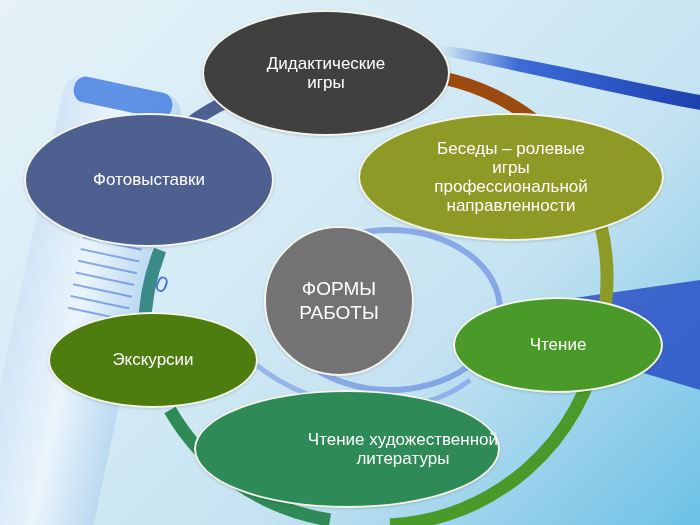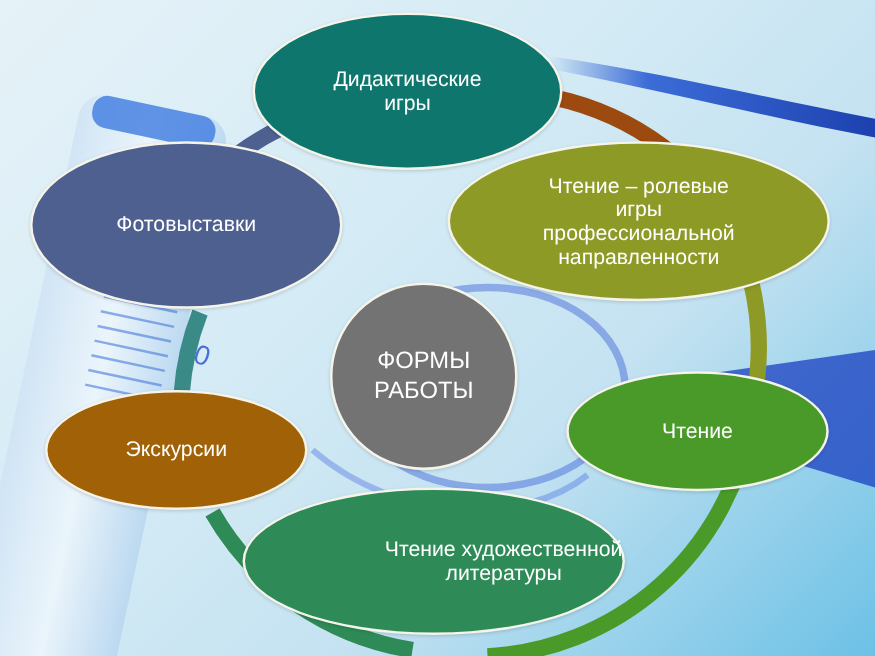--- a/index.html
+++ b/index.html
@@ -82,46 +82,46 @@
     <path d="M 330 520 A 225 225 0 0 1 170 410" stroke="#2E8B57"></path>
 
     <path d="M 150 380 A 225 225 0 0 1 160 250" stroke="#3A8A88"></path>
 
     <path d="M 170 140 A 225 225 0 0 1 250 92" stroke="#4E6090"></path>
   </g>
 </svg>
 
 <div class="stage">
 
-  <div class="ellipse f16" style="left:202px; top:10px; width:248px; height:126px; background:#0f766e;">
+  <div class="ellipse f16" style="left:202px; top:10px; width:248px; height:126px; background:#404040;">
     <span>Дидактические
 игры</span>
   </div>
 
   <div class="ellipse f16" style="left:358px; top:113px; width:306px; height:128px; background:#8E9A26;">
-    <span>Чтение – ролевые
+    <span>Беседы – ролевые
 игры
 профессиональной
 направленности</span>
   </div>
 
   <div class="ellipse f16" style="left:24px; top:113px; width:250px; height:134px; background:#4E6090;">
     <span>Фотовыставки</span>
   </div>
 
   <div class="ellipse" style="left:264px; top:226px; width:150px; height:150px; background:#737373; font-size:19px; line-height:1.25;">
     <span>ФОРМЫ
 РАБОТЫ</span>
   </div>
 
   <div class="ellipse f16" style="left:453px; top:297px; width:210px; height:96px; background:#4A9A2A;">
     <span>Чтение</span>
   </div>
 
-  <div class="ellipse f16" style="left:36px; top:312px; width:210px; height:96px; background:#a16207;justify-content:center;">
+  <div class="ellipse f16" style="left:48px; top:312px; width:210px; height:96px; background:#4d7c0f;justify-content:center;">
     <span>Экскурсии</span>
   </div>
 
   <div class="ellipse f16" style="left:194px; top:390px; width:306px; height:118px; background:#2E8B57;justify-content:flex-end;">
     <span>Чтение  художественной
 литературы</span>
   </div>
 
 </div>
 

